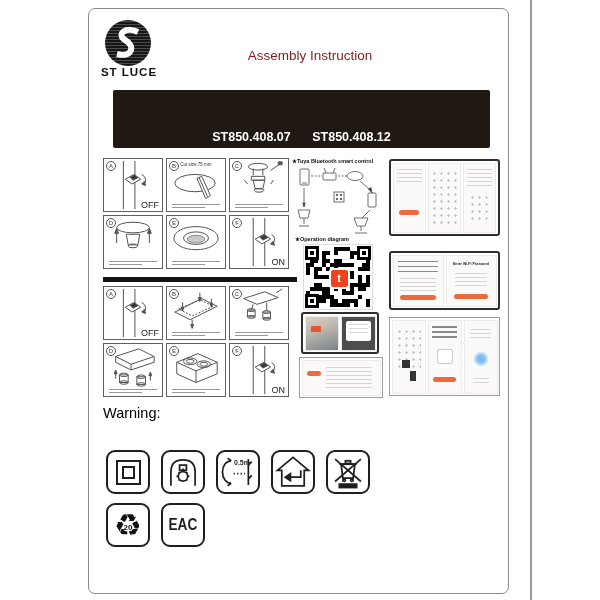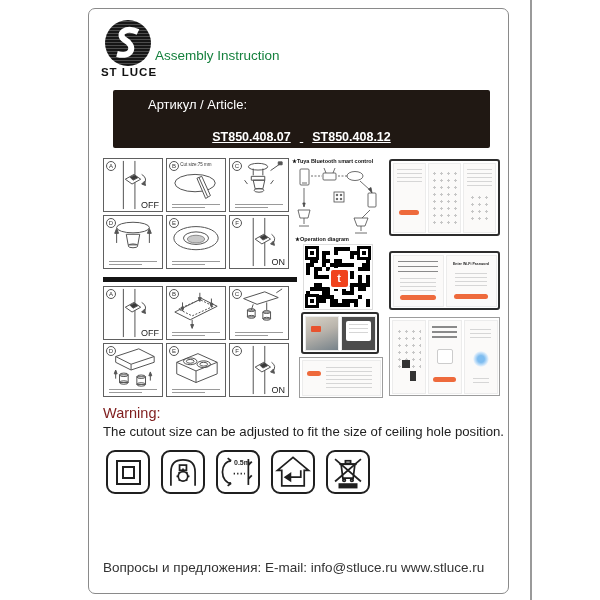--- a/index.html
+++ b/index.html
@@ -8,28 +8,28 @@
   .abs{position:absolute;}
 
   
   .sheet-border{left:88px;top:8px;width:419px;height:584px;border:1.5px solid #8a8a8a;border-radius:7px;}
   .scan-edge{left:530px;top:0;width:1.5px;height:600px;background:#9a9a9a;}
 
   
   .logo{left:104px;top:19px;width:48px;height:48px;}
   .brand{left:99px;top:66px;width:60px;text-align:center;font-size:11.5px;font-weight:bold;letter-spacing:1px;color:#111;}
   .title{left:155px;top:27px;width:310px;text-align:center;font-size:15.5px;color:#333;}
-  .subtitle{left:155px;top:48px;width:310px;font-size:13.5px;color:#15803d;}
+  .subtitle{left:155px;top:48px;width:310px;text-align:center;font-size:13.5px;color:#7f1d1d;}
 
   
   .article{left:113px;top:90px;width:377px;height:58px;background:#201813;border-radius:2px;color:#fff;}
   .article-label{position:absolute;left:35px;top:7px;font-size:13px;}
   .code-row{position:absolute;left:0;width:100%;text-align:center;font-size:12.5px;font-weight:bold;}
   .code-row span{margin:0 9px;}
-  .cr1{top:24px;} .cr2{top:40px;text-decoration:underline;}
+  .cr1{top:24px;} .cr2{top:40px;}
 
   
   .pgrid{display:grid;grid-template-columns:repeat(3,60px);grid-auto-rows:54px;gap:3px;}
   .b1{left:103px;top:158px;} .b2{left:103px;top:286px;}
   .divider{left:103px;top:277px;width:194px;height:5px;background:#141414;}
   .panel{position:relative;border:1px solid #606060;background:#fff;box-sizing:border-box;padding-left:20px;}
   .plabel{position:absolute;left:2px;top:2px;width:8px;height:8px;border:1px solid #555;border-radius:50%;
           font-size:6px;line-height:8px;text-align:center;color:#333;z-index:2;}
   .state{position:absolute;right:3px;bottom:1px;font-size:9px;color:#222;z-index:2;}
   .pnote{position:absolute;left:0;top:3px;width:100%;text-align:center;font-size:4.5px;color:#333;z-index:2;}
@@ -69,21 +69,21 @@
   .dialog{position:absolute;left:12%;right:12%;top:15%;bottom:25%;background:#fff;border-radius:2px;}
   .dialog .tl{left:12%;right:12%;top:14%;height:55%;}
   .wifi-head{position:absolute;left:0;top:12%;width:100%;text-align:center;font-size:3.5px;font-weight:bold;color:#222;}
   .rf1{left:389px;top:159px;width:111px;height:77px;}
   .rf2{left:389px;top:251px;width:111px;height:59px;}
   .rf3{left:389px;top:317px;width:111px;height:79px;}
   .mid-pair{left:301px;top:312px;width:78px;height:42px;}
   .mid-settings{left:299px;top:357px;width:84px;height:41px;}
 
   
-  .warn-title{left:103px;top:405px;font-size:14.5px;color:#7f1d1d;}
+  .warn-title{left:103px;top:405px;font-size:14.5px;color:#000000;}
   .warn-text{left:103px;top:424px;font-size:13.2px;color:#222;}
 
   
   .certs1{left:106px;top:450px;display:flex;gap:11px;}
   .certs2{left:106px;top:503px;display:flex;gap:11px;}
   .cert{width:44px;height:44px;border:2.5px solid #1f1f1f;border-radius:9px;box-sizing:border-box;
         display:flex;align-items:center;justify-content:center;background:#fff;position:relative;}
   .sq-outer{width:25px;height:25px;border:2.5px solid #1f1f1f;display:flex;align-items:center;justify-content:center;box-sizing:border-box;}
   .sq-inner{width:13px;height:13px;border:2.5px solid #1f1f1f;box-sizing:border-box;}
   .volt{font-size:10.5px;line-height:12px;text-align:center;color:#1f1f1f;}
@@ -110,21 +110,20 @@
           <rect y="2" width="48" height="1" fill="#4d4d4d"></rect>
       </pattern>
     </defs>
     <circle cx="24" cy="24" r="23" fill="url(#moire)"></circle>
     <path d="M34 13 C22 7 12 15 21 21 C32 27 28 39 13 35" stroke="#fff" stroke-width="6" fill="none"></path>
   </svg>
   <div class="abs brand">ST LUCE</div>
   <div class="abs subtitle">Assembly Instruction</div>
 
   <div class="abs article">
-    <div class="article-label">Артикул / Article:</div>
     <div class="code-row cr2">
       <span>ST850.408.07</span>
       <span>ST850.408.12</span>
     </div>
   </div>
 
   <div class="abs pgrid b1">
     <div class="panel">
       <span class="plabel">A</span>
       <svg class="art" viewBox="0 0 60 54" fill="none" stroke="#555" stroke-width="1">
@@ -527,21 +526,20 @@
       <span class="pill" style="left:14%;right:14%;top:78%;"></span>
     </div>
     <div class="ph">
       <div class="tl" style="left:16%;right:16%;top:12%;height:16%;"></div>
       <span class="bluedot"></span>
       <div class="tl" style="left:25%;right:25%;top:80%;height:8%;"></div>
     </div>
   </div>
 
   <div class="abs warn-title">Warning:</div>
-  <div class="abs warn-text">The cutout size can be adjusted to fit the size of ceiling hole position.</div>
 
   <div class="abs certs1">
     <div class="cert">
       <div class="sq-outer">
           <div class="sq-inner"></div>
         </div>
     </div>
     <div class="cert">
       <svg width="38" height="38" viewBox="0 0 44 44" fill="none" stroke="#1f1f1f" stroke-width="2">
         <path d="M8 38 V22 C8 12 14 8 22 8 C30 8 36 12 36 22 V38"></path>
@@ -582,15 +580,23 @@
           <rect x="19" y="9" width="6" height="3"></rect>
         <circle cx="17.5" cy="31.5" r="1.5"></circle>
           <circle cx="26.5" cy="31.5" r="1.5"></circle>
         <line x1="7" y1="7" x2="37" y2="33"></line>
           <line x1="37" y1="7" x2="7" y2="33"></line>
         <rect x="12" y="36" width="20" height="4" fill="#1f1f1f"></rect>
       </svg>
     </div>
   </div>
 
-
-  <div class="abs footer">Вопросы и предложения: E-mail: info@stluce.ru www.stluce.ru</div>
+  <div class="abs certs2">
+    <div class="cert">
+      <span class="recy">♻</span>
+      <span class="recy-num">20</span>
+    </div>
+    <div class="cert">
+      <span class="eac-text">EAC</span>
+    </div>
+  </div>
+
 </div>
 
 </body></html>

